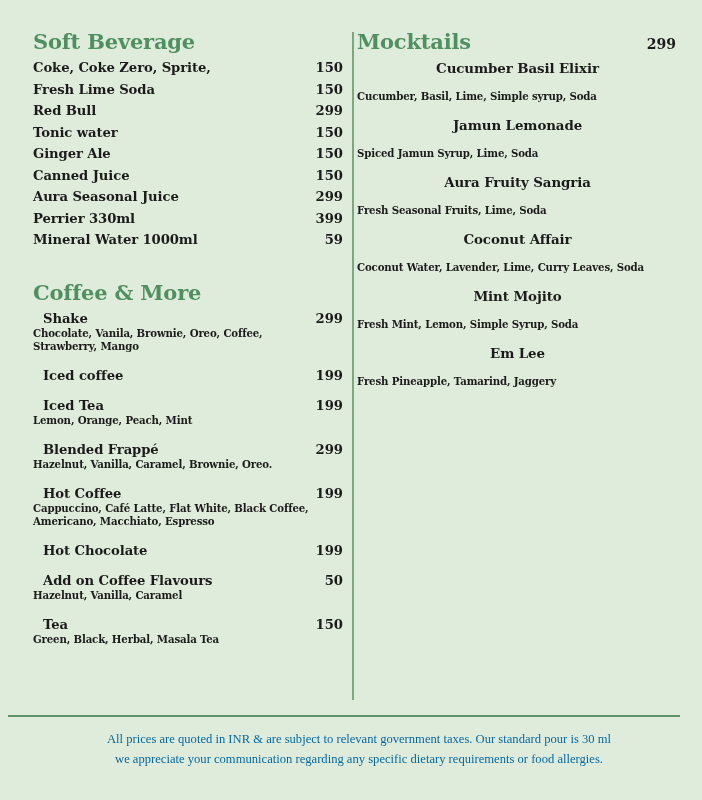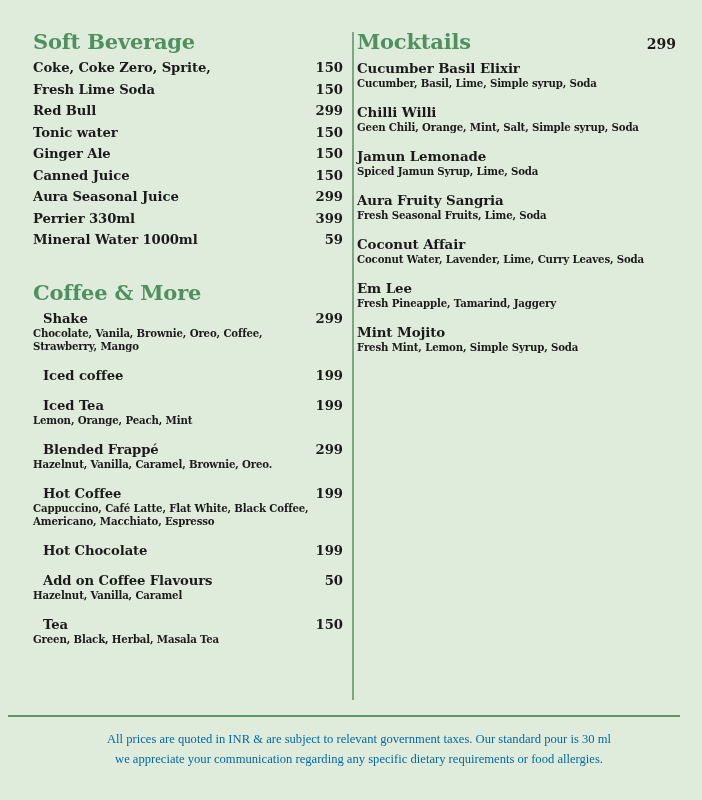--- a/index.html
+++ b/index.html
@@ -127,27 +127,28 @@
 
   
   .mrow {
     margin: 0 0 14px 0;
   }
   .mrow .name {
     font-family: "DejaVu Serif", serif;
     font-weight: bold;
     font-size: 13.4px;
     letter-spacing: -0.1px;
+    text-align: center;
   }
   .mrow .desc {
     font-family: "DejaVu Serif", serif;
     font-weight: bold;
     font-size: 10.2px;
     line-height: 1.28;
-    margin-top: 1px;
+    margin-top: 14px;
     letter-spacing: -0.15px;
   }
 
   .hrule {
     position: absolute;
     left: 8px;
     top: 715px;
     width: 672px;
     height: 2px;
     background: #5c9468;
@@ -295,42 +296,38 @@
       <div class="section-head">
         <div class="section-title">Mocktails</div>
         <div class="section-price">299</div>
       </div>
 
       <div class="mrow">
         <div class="name">Cucumber Basil Elixir</div>
         <div class="desc">Cucumber, Basil, Lime, Simple syrup, Soda</div>
       </div>
       <div class="mrow">
-        <div class="name">Chilli Willi</div>
-        <div class="desc">Geen Chili, Orange, Mint, Salt, Simple syrup, Soda</div>
-      </div>
-      <div class="mrow">
         <div class="name">Jamun Lemonade</div>
         <div class="desc">Spiced Jamun Syrup, Lime, Soda</div>
       </div>
       <div class="mrow">
         <div class="name">Aura Fruity Sangria</div>
         <div class="desc">Fresh Seasonal Fruits, Lime, Soda</div>
       </div>
       <div class="mrow">
         <div class="name">Coconut Affair</div>
         <div class="desc">Coconut Water, Lavender, Lime, Curry Leaves, Soda</div>
       </div>
       <div class="mrow">
+        <div class="name">Mint Mojito</div>
+        <div class="desc">Fresh Mint, Lemon, Simple Syrup, Soda</div>
+      </div>
+      <div class="mrow">
         <div class="name">Em Lee</div>
         <div class="desc">Fresh Pineapple, Tamarind, Jaggery</div>
-      </div>
-      <div class="mrow">
-        <div class="name">Mint Mojito</div>
-        <div class="desc">Fresh Mint, Lemon, Simple Syrup, Soda</div>
       </div>
     </div>
   </div>
 
   <div class="vdivider"></div>
   <div class="hrule"></div>
 
   <div class="footer">
     <div>All prices are quoted in INR &amp; are subject to relevant government taxes. Our standard pour is 30 ml</div>
     <div>we appreciate your communication regarding any specific dietary requirements or food allergies.</div>

